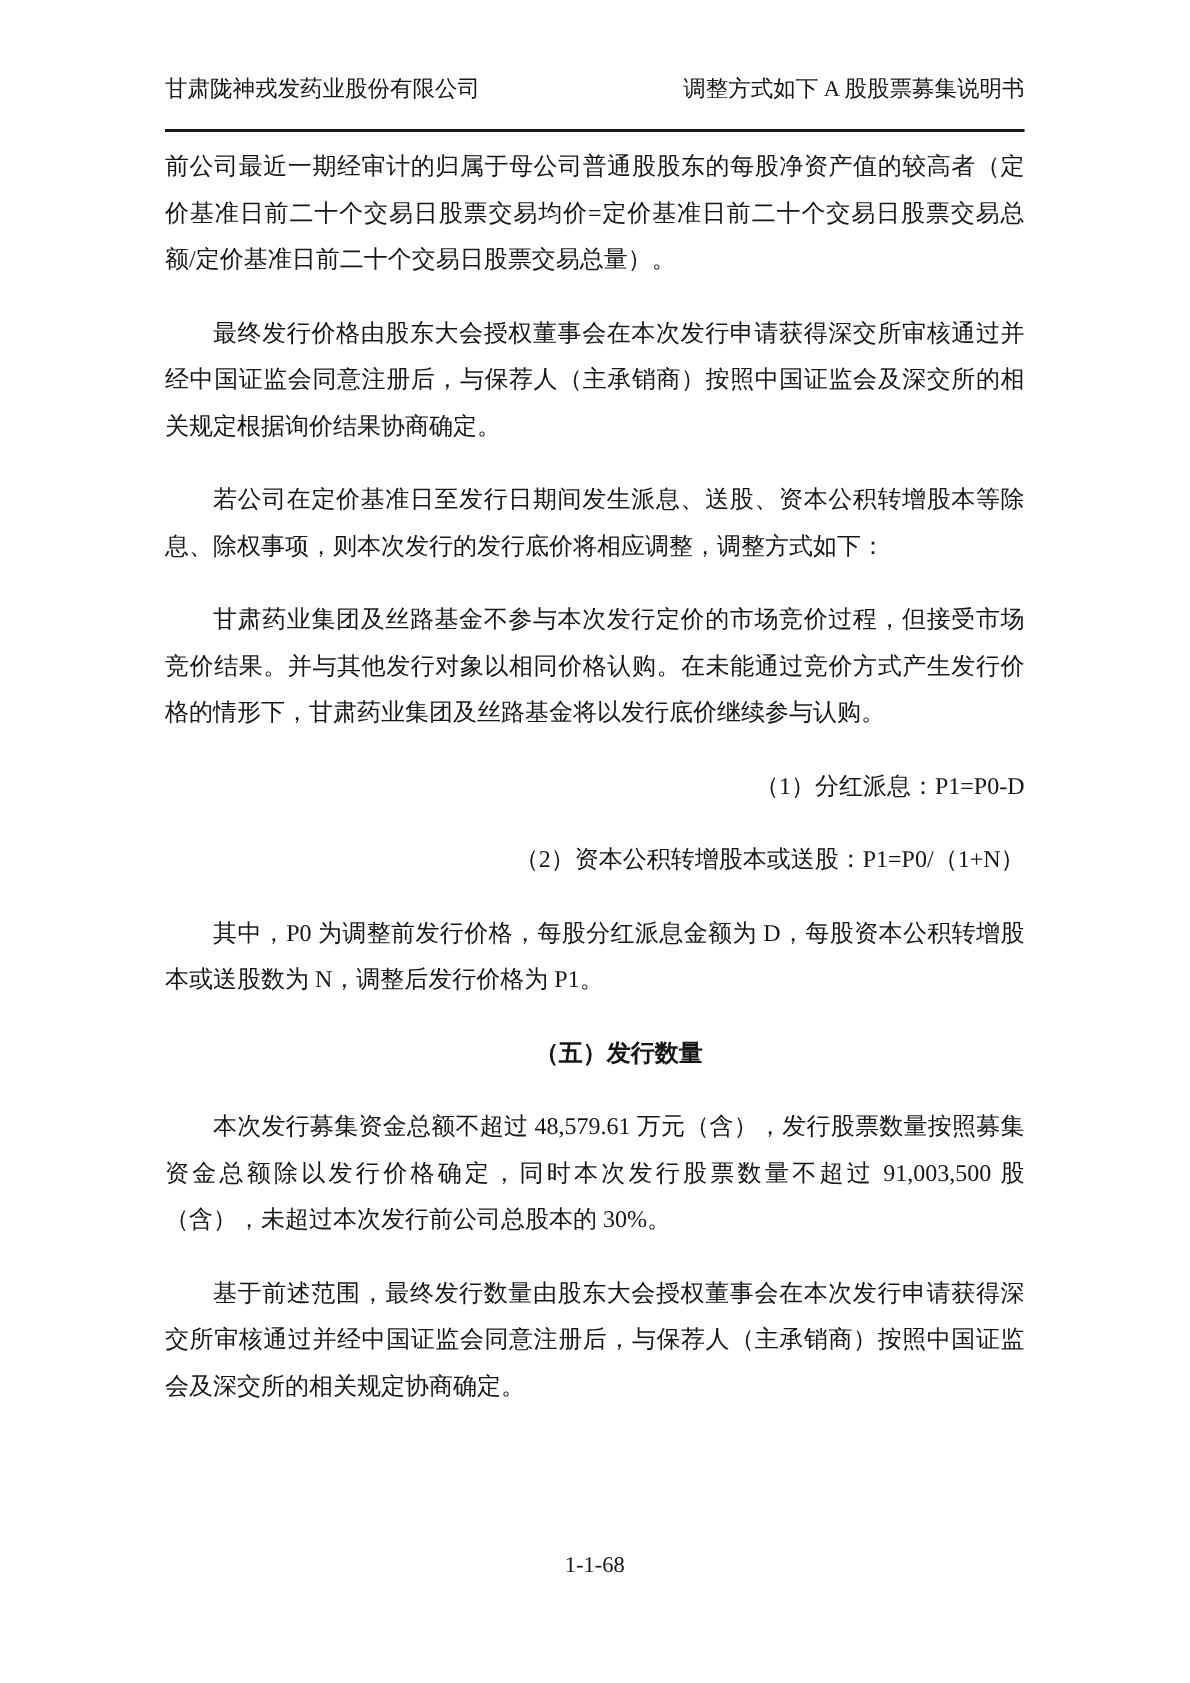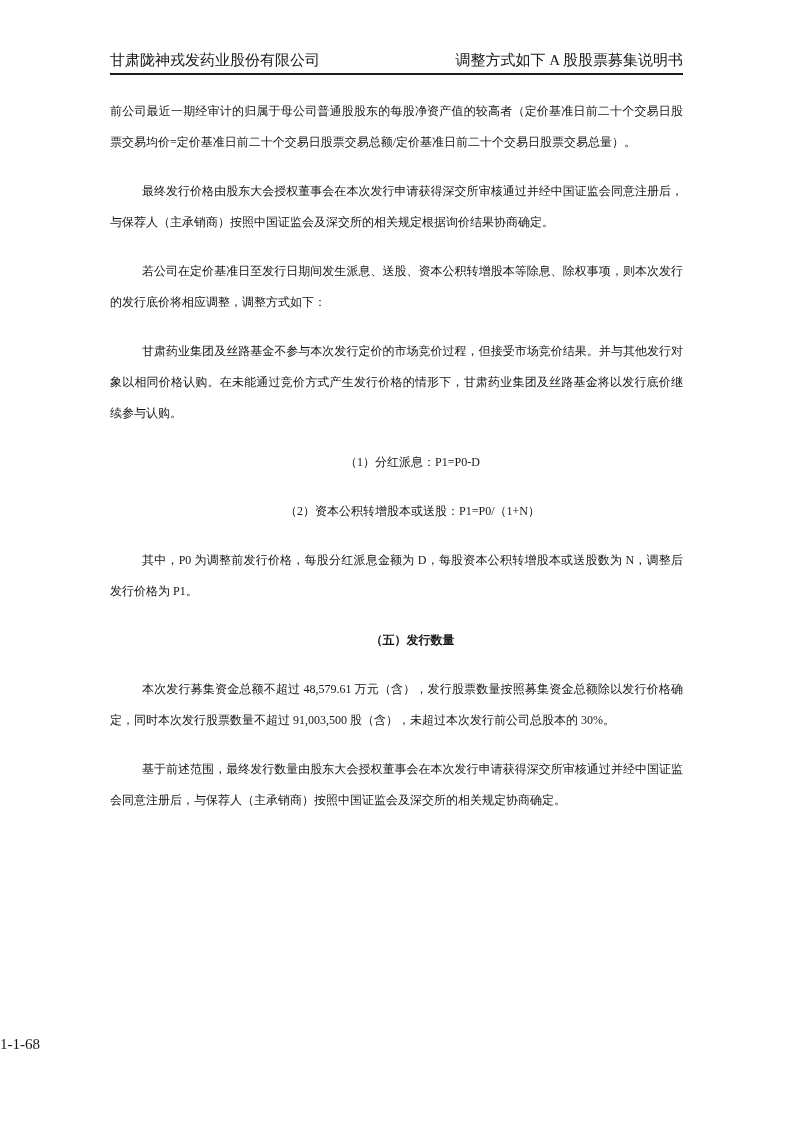--- a/index.html
+++ b/index.html
@@ -16,48 +16,48 @@
     position: absolute;
     top: 50px;
     left: 110px;
     width: 573px;
     display: flex;
     justify-content: space-between;
     align-items: flex-end;
     font-size: 15px;
     line-height: 20px;
     border-bottom: 2px solid #1c1c1c;
-    padding-bottom: 3px;
+    padding-bottom: 16px;
   }
   .content {
     position: absolute;
     top: 96px;
     left: 110px;
     width: 573px;
   }
   .content p {
     margin: 0 0 9px 0;
-    font-size: 12px;
+    font-size: 16px;
     line-height: 31px;
     text-align: justify;
     text-justify: inter-ideograph;
   }
   .content p.indent { text-indent: 32px; margin-top: 18px; }
-  .content p.formula { text-align: center; }
+  .content p.formula { text-align: right; }
   .content p.heading {
     font-family: "Liberation Sans", "DejaVu Sans", sans-serif;
     font-weight: bold;
     text-align: center;
   }
   .footer {
     position: absolute;
     top: 1034px;
     left: 0;
     width: 100%;
-    text-align: left;
+    text-align: center;
     font-size: 15px;
     line-height: 20px;
   }
 </style>
 </head>
 <body>
 
 <div class="page">
 
   <div class="header">

